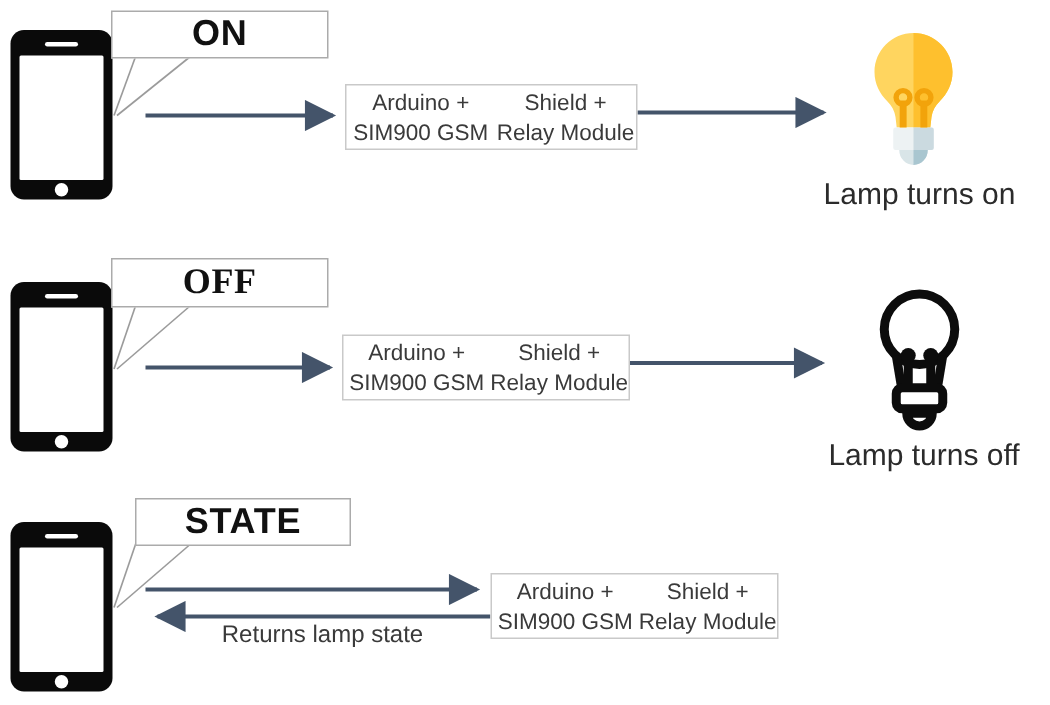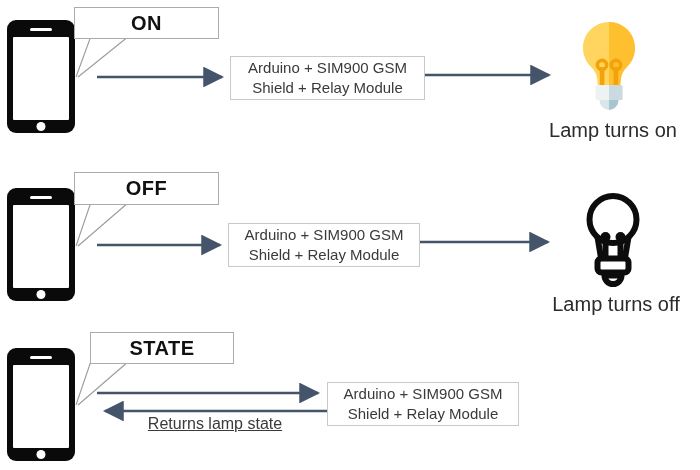--- a/index.html
+++ b/index.html
@@ -14,25 +14,25 @@
   .tail-line{stroke:var(--tail-color,#9B9B9B);stroke-width:1.1;fill:none;}
 
   .phone{position:absolute;width:68px;height:113px;background:var(--phone-black,#0A0A0A);border-radius:9px;}
   .phone .screen{position:absolute;left:6px;right:6px;top:17px;bottom:13px;background:#fff;border-radius:1px;}
   .phone .speaker{position:absolute;top:8px;left:50%;transform:translateX(-50%);width:22px;height:3px;background:#fff;border-radius:2px;}
   .phone .home{position:absolute;bottom:2.5px;left:50%;transform:translateX(-50%);width:9px;height:9px;background:#fff;border-radius:50%;}
 
   .bubble{
     position:absolute;background:#fff;border:1px solid var(--bubble-border,#ABABAB);
     display:flex;align-items:center;justify-content:center;
-    font-weight:bold;font-size:20px;color:#111;letter-spacing:0.5px;
+    font-weight:bold;font-size:24px;color:#111;letter-spacing:0.5px;
   }
   .controller-box{
     position:absolute;background:#fff;border:1px solid var(--box-border,#C9C9C9);
-    display:flex;flex-direction:column;align-items:center;justify-content:center;
+    display:flex;flex-direction:row;align-items:flex-end;justify-content:center;
     font-size:15px;line-height:20px;color:var(--text-dark,#3A3A3A);text-align:center;
   }
   .result-label{
     position:absolute;width:180px;text-align:center;
     font-size:20px;color:#2B2B2B;
   }
   .return-label{
     position:absolute;width:180px;text-align:center;
     font-size:16px;color:var(--text-dark,#3A3A3A);
   }
@@ -105,21 +105,21 @@
     </svg>
     <div class="result-label" style="left:523px;top:119px;">Lamp turns on</div>
   </div>
 
   <div>
     <div class="phone" style="left:7px;top:188px;">
       <div class="speaker"></div>
       <div class="screen"></div>
       <div class="home"></div>
     </div>
-    <div class="bubble" style="left:74px;top:172px;width:143px;height:31px;">
+    <div class="bubble" style="left:74px;top:172px;width:143px;height:31px;font-family:Liberation Serif, serif;">
       <span>OFF</span>
     </div>
     <div class="controller-box" style="left:228px;top:223px;width:190px;height:42px;">
       <span>Arduino + SIM900 GSM</span>
       <span>Shield + Relay Module</span>
     </div>
     <svg class="bulb" style="left:583px;top:192px;" width="60" height="98" viewBox="0 0 60 98">
       <g stroke="var(--bulb-off-outline,#0C0C0C)" fill="#fff">
         <circle cx="30" cy="27.5" r="23.5" stroke-width="6"></circle>
         <path d="M14.5,45 L18.5,69" stroke-width="6" fill="none"></path>
@@ -143,16 +143,16 @@
       <div class="screen"></div>
       <div class="home"></div>
     </div>
     <div class="bubble" style="left:76px;top:332px;width:142px;height:30px;margin-left:14px;">
       <span>STATE</span>
     </div>
     <div class="controller-box" style="left:327px;top:382px;width:190px;height:42px;">
       <span>Arduino + SIM900 GSM</span>
       <span>Shield + Relay Module</span>
     </div>
-    <div class="return-label" style="left:125px;top:415px;text-decoration:underline;">Returns lamp state</div>
+    <div class="return-label" style="left:125px;top:415px;">Returns lamp state</div>
   </div>
 
 </div>
 
 </body></html>

